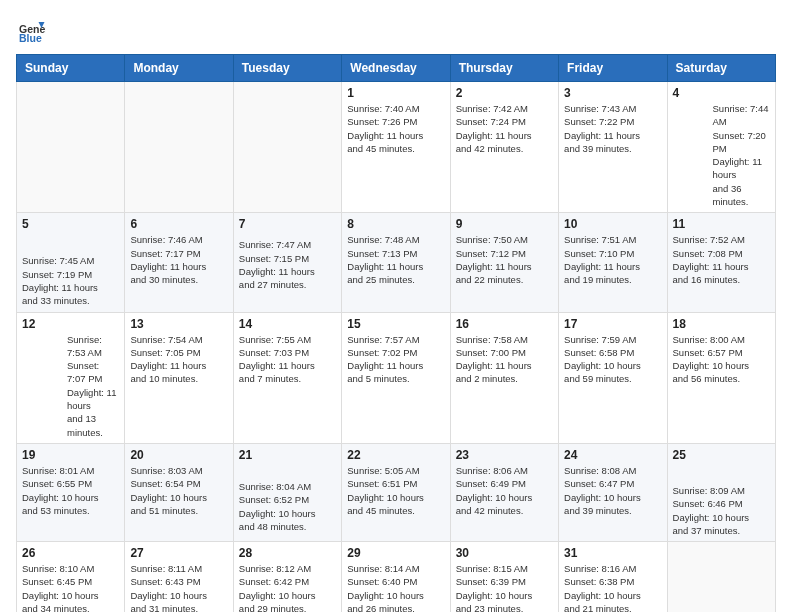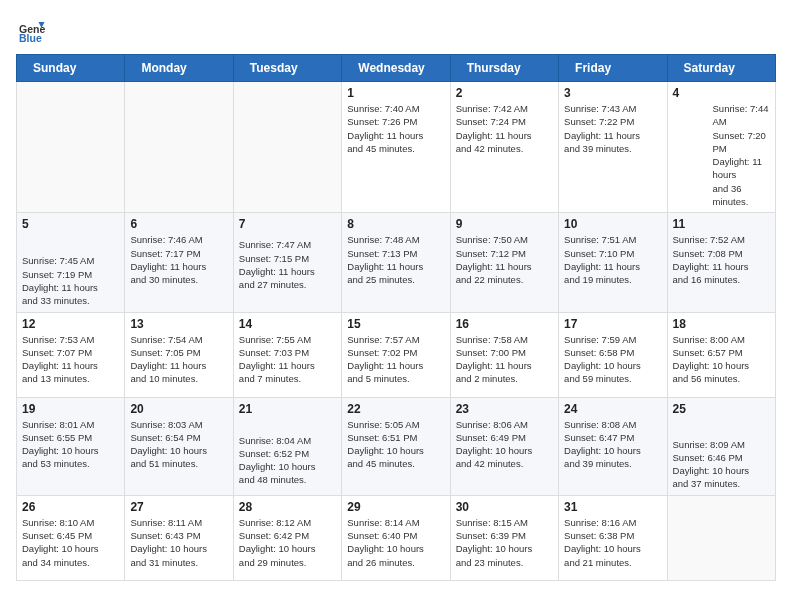--- a/index.html
+++ b/index.html
@@ -39,21 +39,21 @@
     }
     .calendar {
       width: 100%;
       border-collapse: collapse;
       border: 1px solid #ccc;
     }
     .calendar th {
       background-color: #2a6ebb;
       color: #fff;
       font-size: 12px;
-      padding: 6px 16px;
+      padding: 6px 8px;
       text-align: left;
       border: 1px solid #1a5ea0;
     }
     .calendar td {
       width: 107px;
       vertical-align: top;
       padding: 4px 5px;
       font-size: 10px;
       color: #222;
       border: 1px solid #ddd;
@@ -182,21 +182,21 @@
           <div class="day-num">11</div>
           <div class="day-detail" style="white-space: pre-line;">Sunrise: 7:52 AM
 Sunset: 7:08 PM
 Daylight: 11 hours
 and 16 minutes.</div>
         </td>
       </tr>
       <tr>
         <td>
           <div class="day-num">12</div>
-          <div class="day-detail" style="white-space: pre-line;">Sunrise: 7:53 AM
+          <div class="day-detail" style="white-space: pre-line; margin-left: 45px;">Sunrise: 7:53 AM
 Sunset: 7:07 PM
 Daylight: 11 hours
 and 13 minutes.</div>
         </td>
         <td>
           <div class="day-num">13</div>
           <div class="day-detail" style="white-space: pre-line;">Sunrise: 7:54 AM
 Sunset: 7:05 PM
 Daylight: 11 hours
 and 10 minutes.</div>

